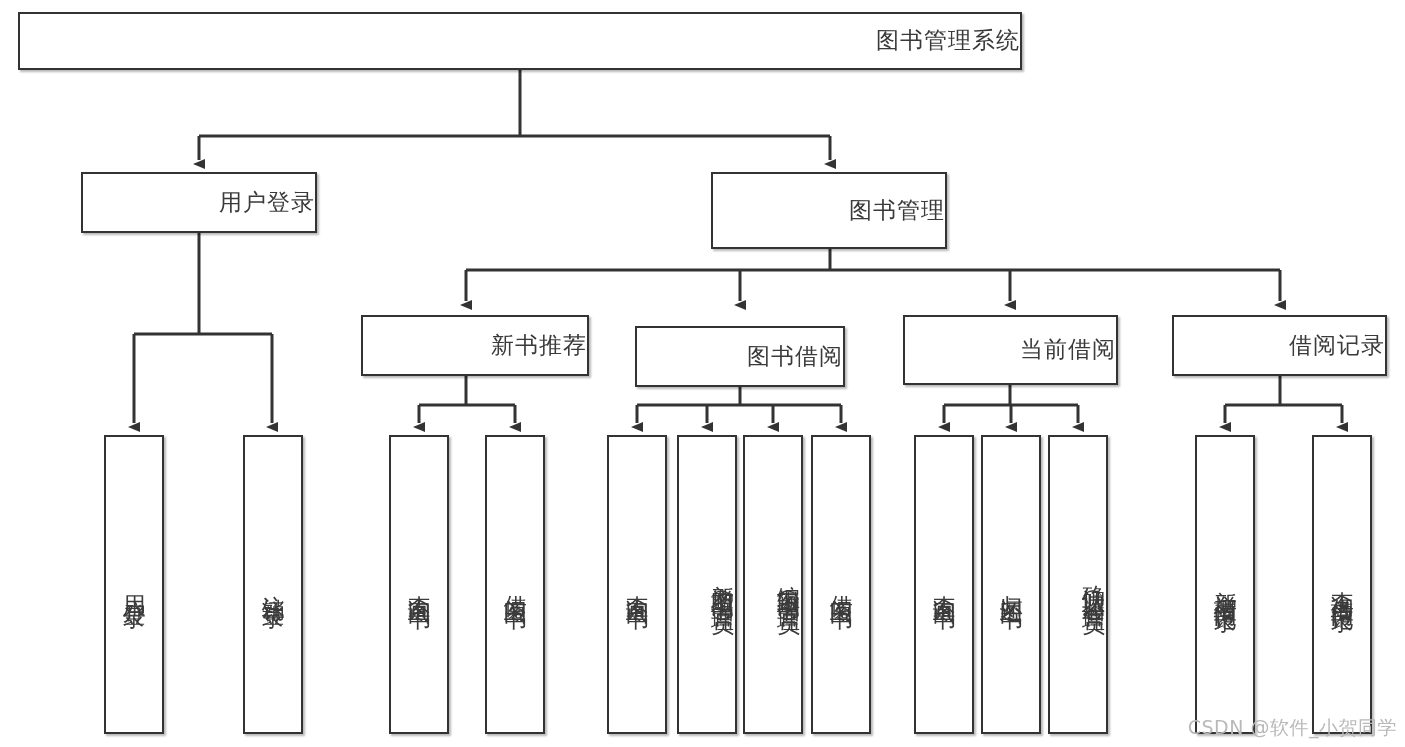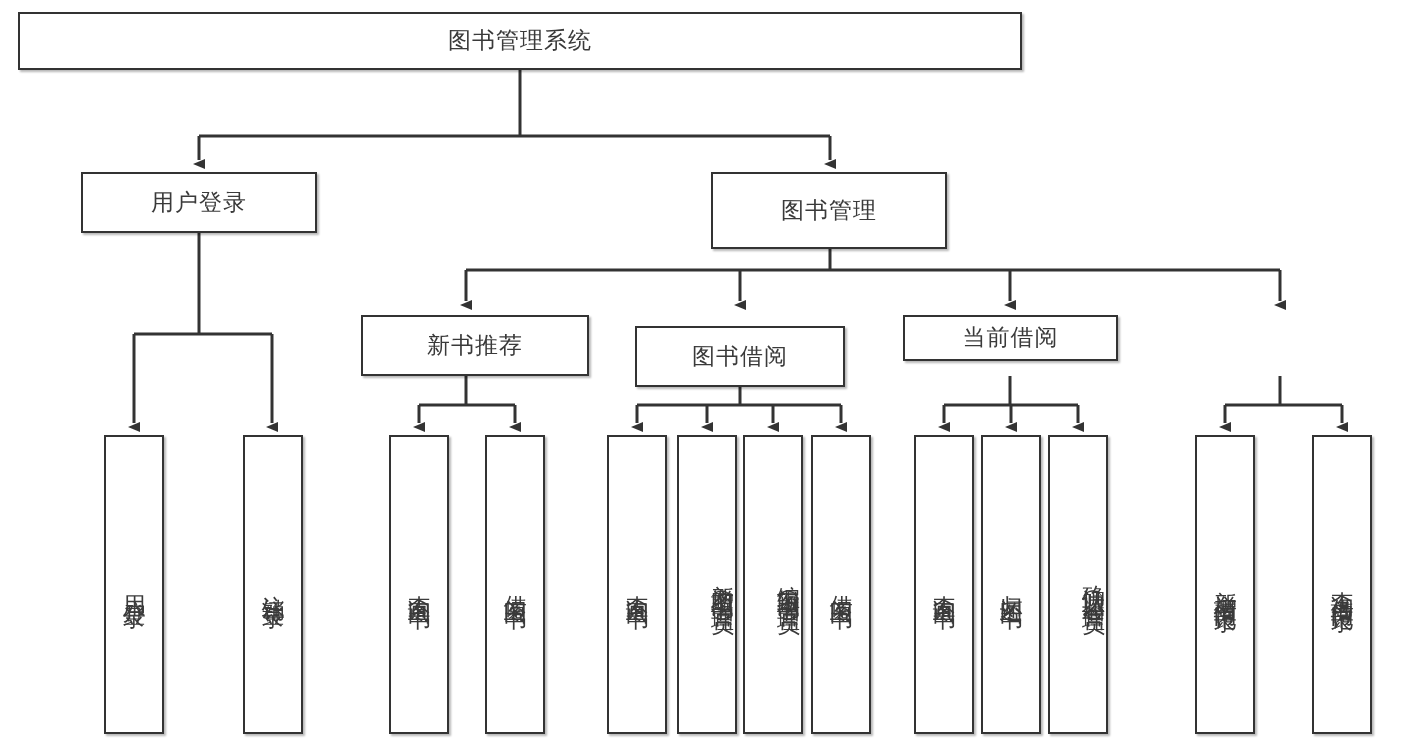--- a/index.html
+++ b/index.html
@@ -27,21 +27,21 @@
     pointer-events: none;
   }
   .node {
     position: absolute;
     box-sizing: border-box;
     background: #ffffff;
     border: 2px solid #333333;
     box-shadow: 2px 2px 2px rgba(0,0,0,0.28);
     display: flex;
     align-items: center;
-    justify-content: center;
+    justify-content: flex-end;
     color: #3a3a3a;
   }
   .node.horiz {
     font-size: 23px;
     letter-spacing: 1px;
     line-height: 1.2;
   }
   .node.vert {
     writing-mode: vertical-rl;
     text-orientation: upright;
@@ -138,22 +138,25 @@
   <div class="node horiz" style="left:711px; top:172px; width:236px; height:77px;">
     <span class="label">图书管理</span>
   </div>
 
   <div class="node horiz" style="left:361px; top:315px; width:228px; height:61px;">
     <span class="label">新书推荐</span>
   </div>
   <div class="node horiz" style="left:635px; top:326px; width:210px; height:61px;">
     <span class="label">图书借阅</span>
   </div>
-  <div class="node horiz" style="left:903px; top:315px; width:215px; height:46px;">
+  <div class="node horiz" style="left:903px; top:315px; width:215px; height:70px;">
     <span class="label">当前借阅</span>
+  </div>
+  <div class="node horiz" style="left:1172px; top:315px; width:215px; height:61px;">
+    <span class="label">借阅记录</span>
   </div>
 
   <div class="node vert centered" style="left:104px; top:435px; width:60px; height:299px;">
     <span class="label">用户登录</span>
   </div>
   <div class="node vert centered" style="left:243px; top:435px; width:60px; height:299px;">
     <span class="label">注销登录</span>
   </div>
 
   <div class="node vert centered" style="left:389px; top:435px; width:60px; height:299px;">
@@ -186,14 +189,15 @@
     <span class="label">确认归还（管理员）</span>
   </div>
 
   <div class="node vert centered" style="left:1195px; top:435px; width:60px; height:299px;">
     <span class="label">新增借阅记录</span>
   </div>
   <div class="node vert centered" style="left:1312px; top:435px; width:60px; height:299px;">
     <span class="label">查询借阅记录</span>
   </div>
 
+  <div class="watermark">CSDN @软件_小贺同学</div>
 
 </div>
 
 </body></html>

